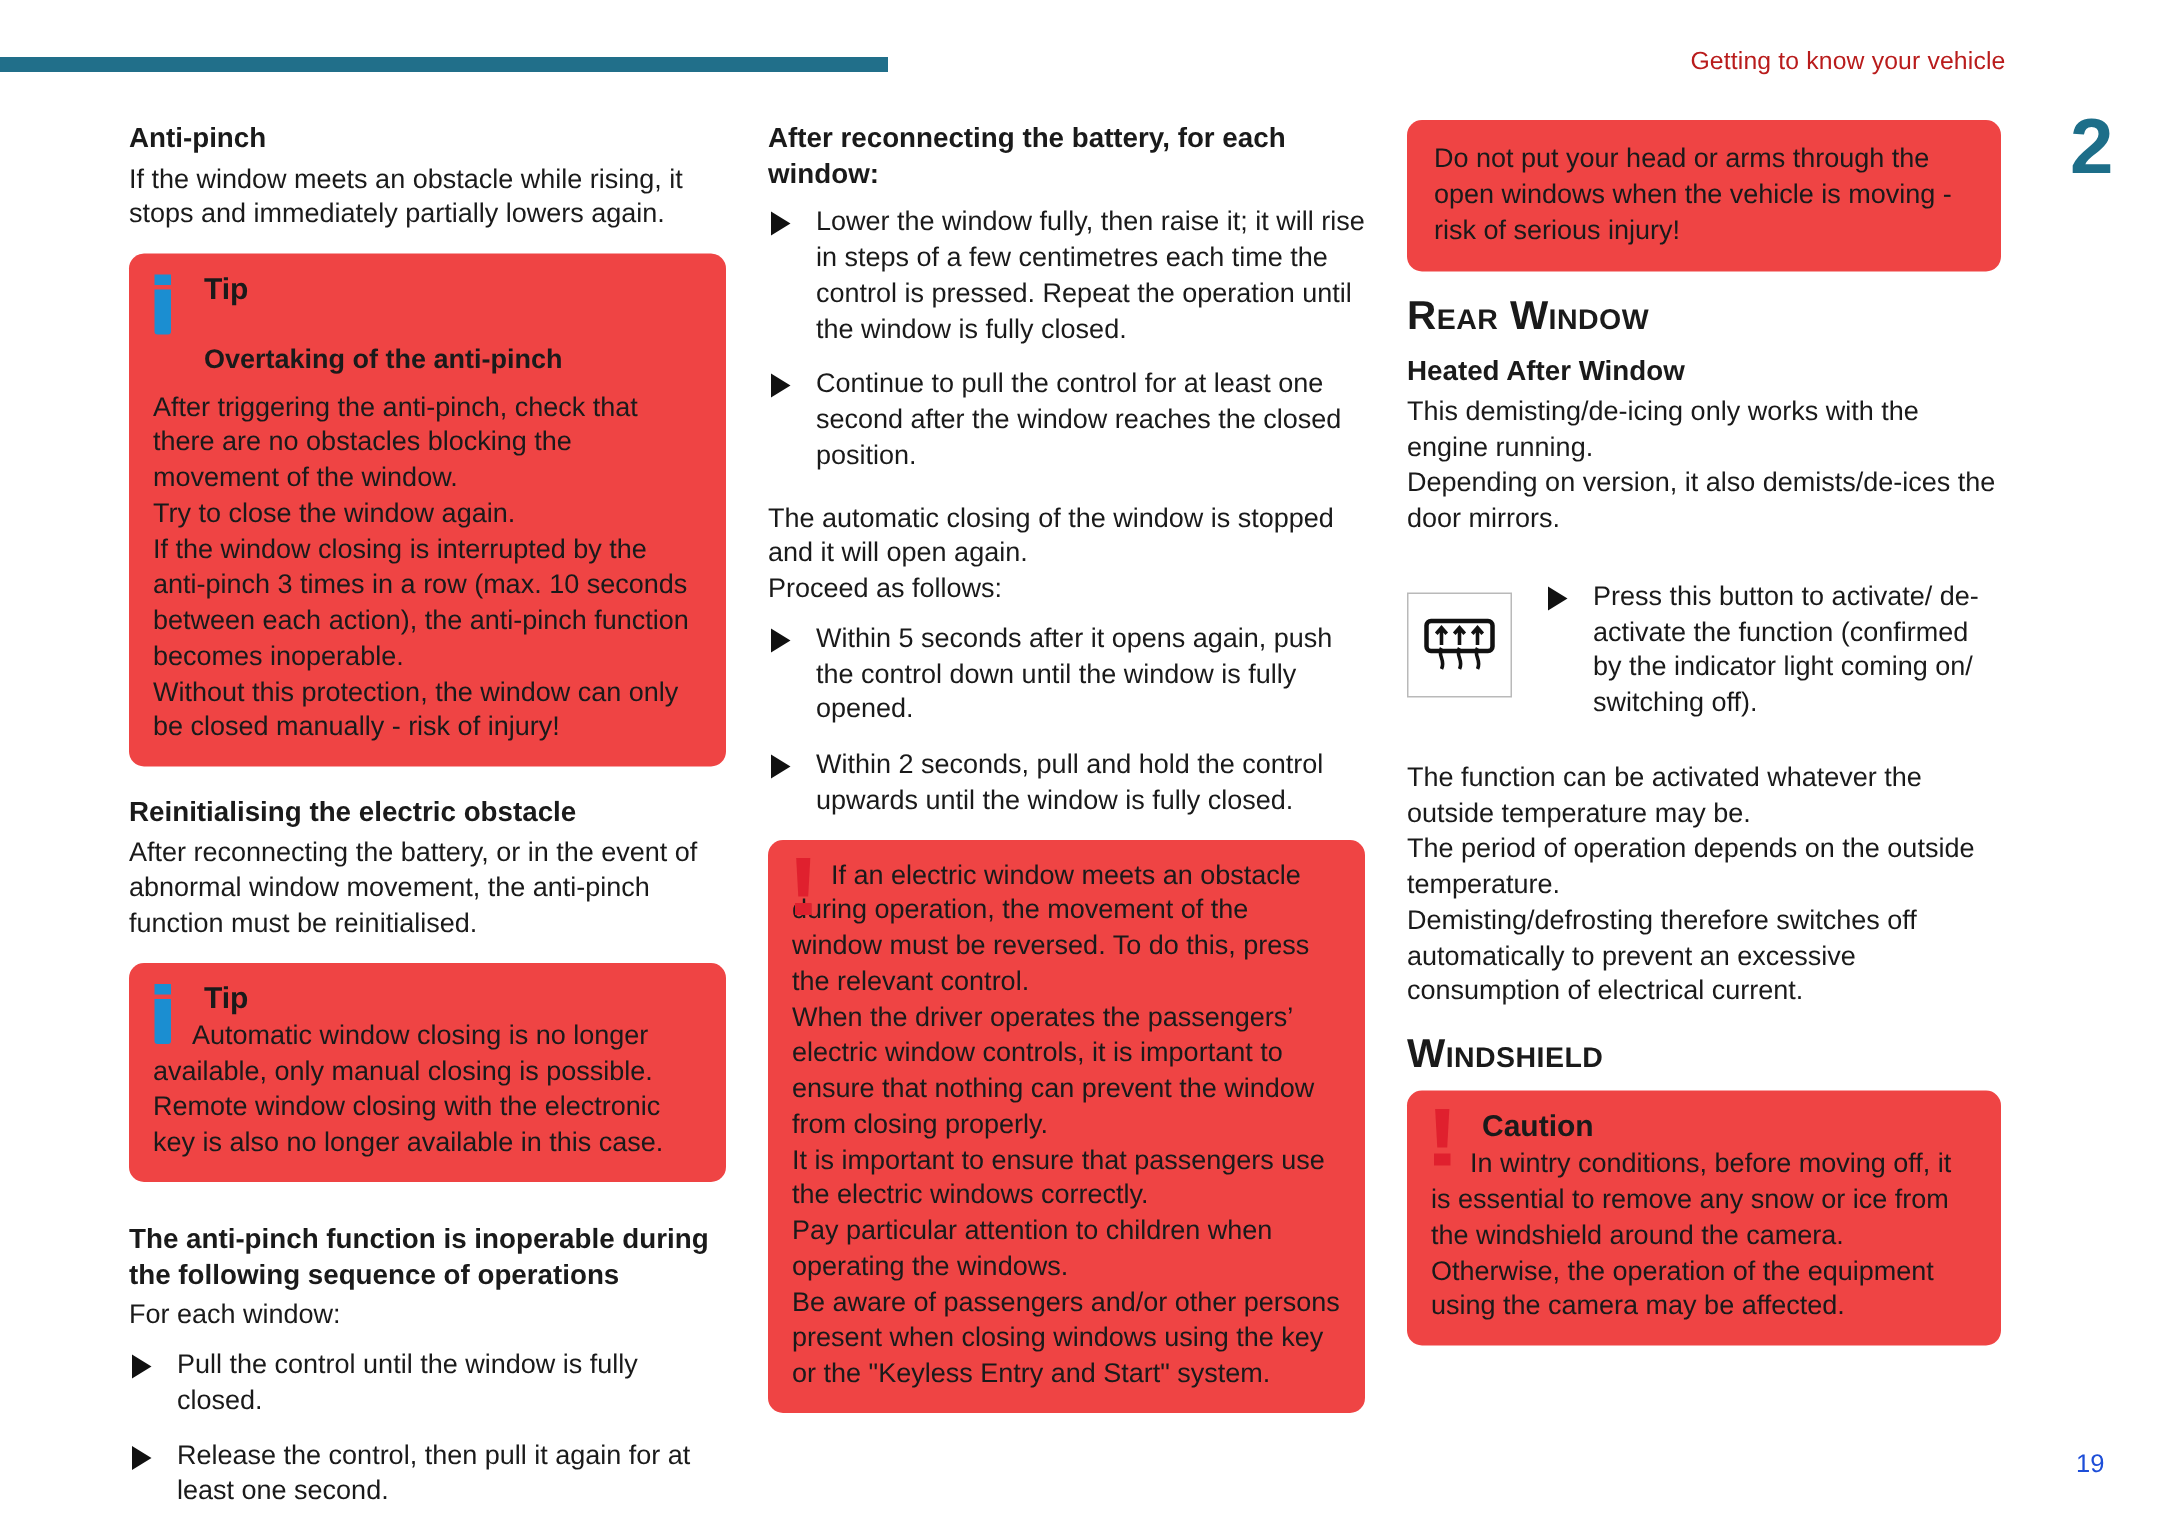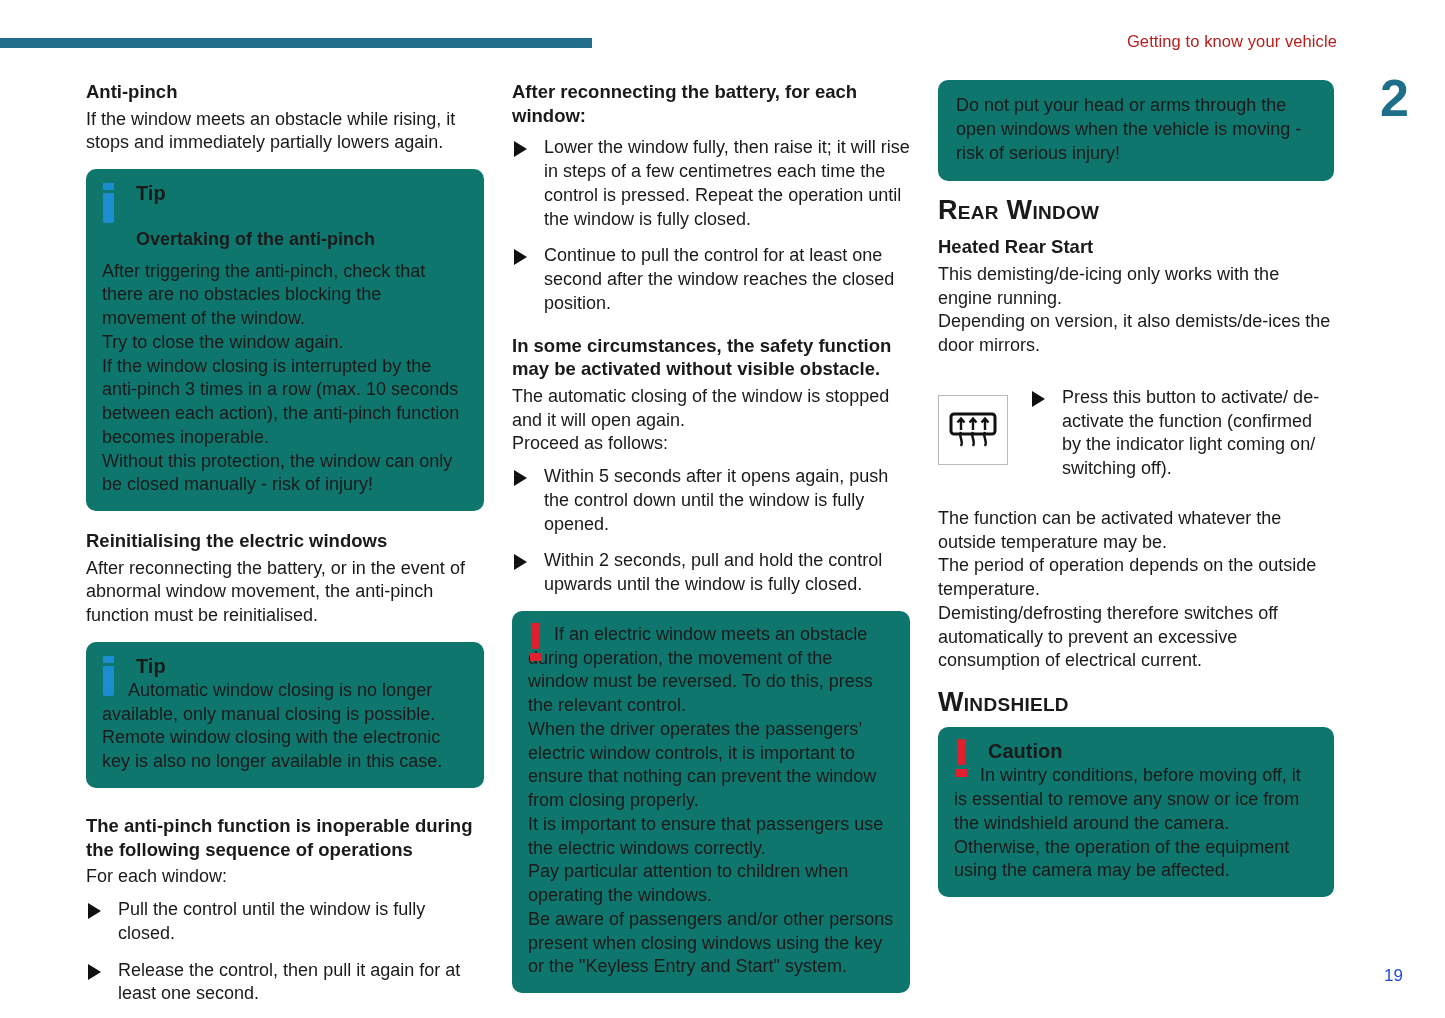--- a/index.html
+++ b/index.html
@@ -92,21 +92,21 @@
     position: absolute;
     left: 2px; top: 5px;
     width: 0; height: 0;
     border-left: 13px solid #111;
     border-top: 8px solid transparent;
     border-bottom: 8px solid transparent;
   }
 
   
   .callout {
-    background: #0f766e;
+    background: #ef4444;
     border-radius: 10px;
     padding: 12px 16px 14px 16px;
     margin: 14px 0 0 0;
     position: relative;
   }
   .callout .c-title {
     font-size: 20px;
     font-weight: bold;
     margin: 0 0 0 34px;
     line-height: 1.25;
@@ -202,21 +202,21 @@
     <div class="icon-info">
       <div class="dot"></div>
         <div class="stem"></div>
     </div>
     <div class="c-title">Tip</div>
     <div class="c-subtitle">Overtaking of the anti-pinch</div>
     <p class="c-body">After triggering the anti-pinch, check that there are no obstacles blocking the movement of the window.<br>Try to close the window again.<br>If the window closing is interrupted by the anti-pinch 3 times in a row (max. 10 seconds between each action), the anti-pinch function becomes inoperable.<br>Without this protection, the window can only be closed manually - risk of injury!</p>
   </div>
 
   <div class="gap-m"></div>
-  <div class="h-sub">Reinitialising the electric windows</div>
+  <div class="h-sub">Reinitialising the electric obstacle</div>
   <p class="para">After reconnecting the battery, or in the event of abnormal window movement, the anti-pinch function must be reinitialised.</p>
 
   <div class="callout">
     <div class="icon-info">
       <div class="dot"></div>
         <div class="stem"></div>
     </div>
     <div class="c-title">Tip</div>
     <p class="c-body indent-first">Automatic window closing is no longer available, only manual closing is possible.<br>Remote window closing with the electronic key is also no longer available in this case.</p>
   </div>
@@ -246,21 +246,20 @@
       <span class="bullet-tri"></span>
       <span>Lower the window fully, then raise it; it will rise in steps of a few centimetres each time the control is pressed. Repeat the operation until the window is fully closed.</span>
     </li>
     <li>
       <span class="bullet-tri"></span>
       <span>Continue to pull the control for at least one second after the window reaches the closed position.</span>
     </li>
   </ul>
 
   <div class="gap-m"></div>
-  <div class="h-sub">In some circumstances, the safety function may be activated without visible obstacle.</div>
   <p class="para">The automatic closing of the window is stopped and it will open again.<br>Proceed as follows:</p>
 
   <ul class="blist">
     <li>
       <span class="bullet-tri"></span>
       <span>Within 5 seconds after it opens again, push the control down until the window is fully opened.</span>
     </li>
     <li>
       <span class="bullet-tri"></span>
       <span>Within 2 seconds, pull and hold the control upwards until the window is fully closed.</span>
@@ -276,21 +275,21 @@
   </div>
 </div>
 
 <div class="column" id="col-right">
 
   <div class="callout plain" style="margin-top:0">
     <p class="c-body">Do not put your head or arms through the open windows when the vehicle is moving - risk of serious injury!</p>
   </div>
 
   <div class="h-section">Rear Window</div>
-  <div class="h-sub">Heated Rear Start</div>
+  <div class="h-sub">Heated After Window</div>
   <p class="para">This demisting/de-icing only works with the engine running.<br>Depending on version, it also demists/de-ices the door mirrors.</p>
 
   <div class="btn-row">
     <div class="btn-figure">
       <svg width="52" height="40" viewBox="0 0 52 40">
         <rect x="4" y="4" width="44" height="20" rx="3" ry="3" fill="none" stroke="#111" stroke-width="3"></rect>
         <path d="M14 22 C 11 27, 17 30, 14 36" fill="none" stroke="#111" stroke-width="2.4"></path>
         <path d="M26 22 C 23 27, 29 30, 26 36" fill="none" stroke="#111" stroke-width="2.4"></path>
         <path d="M38 22 C 35 27, 41 30, 38 36" fill="none" stroke="#111" stroke-width="2.4"></path>
         <path d="M14 20 L 14 9 M10.5 12.5 L 14 8.5 L 17.5 12.5" fill="none" stroke="#111" stroke-width="2.4"></path>

